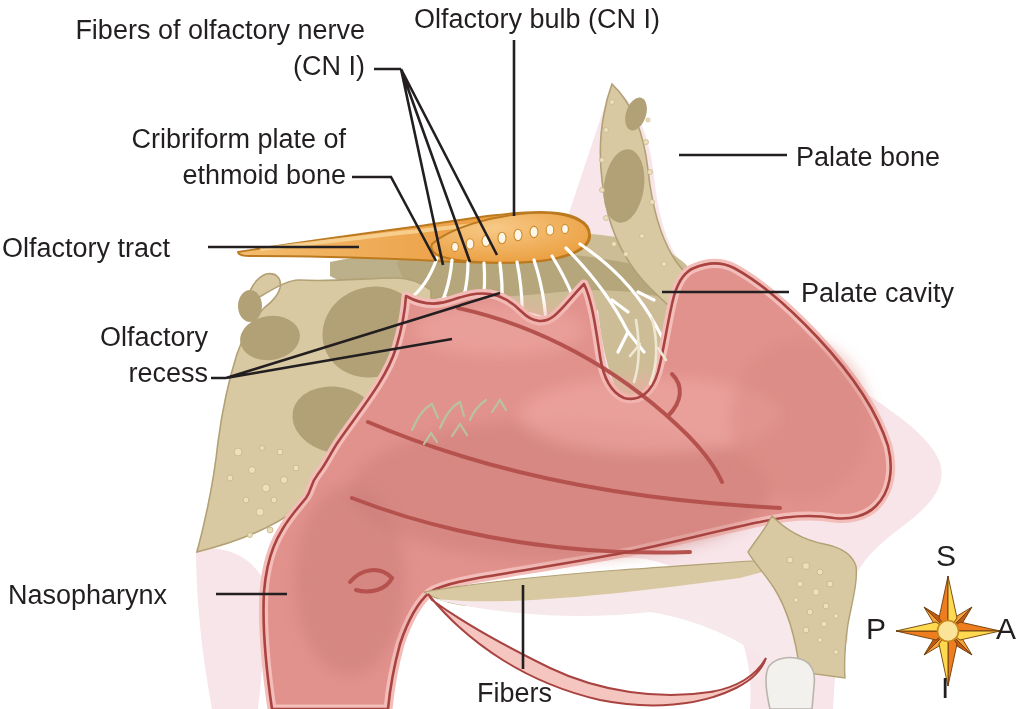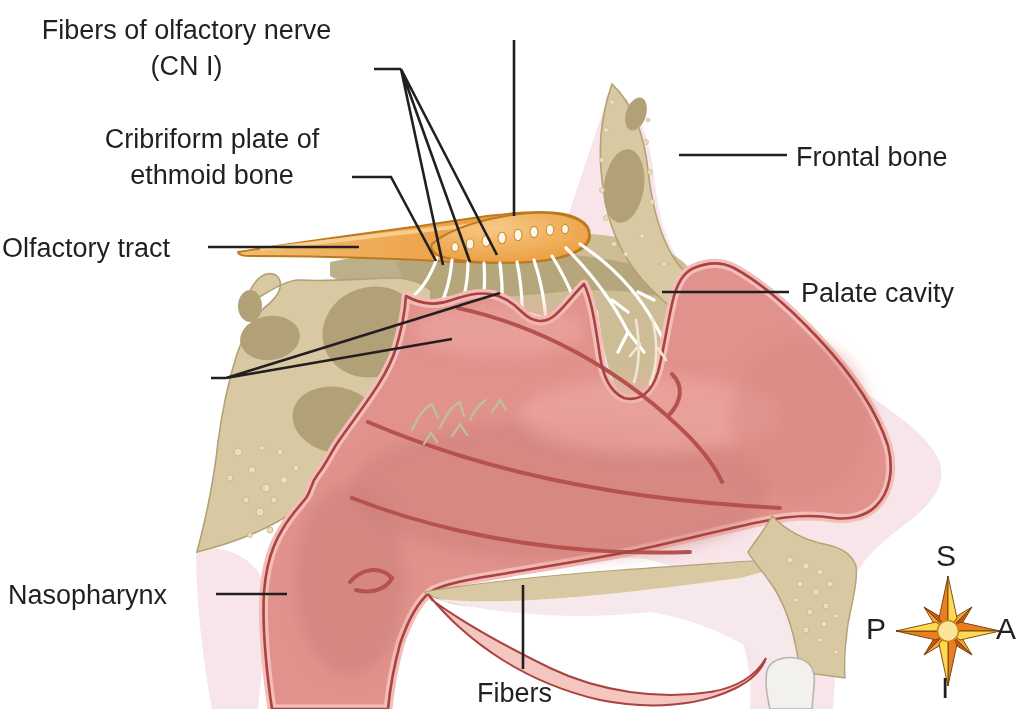--- a/index.html
+++ b/index.html
@@ -1,20 +1,20 @@
 <!DOCTYPE html>
 <html><head>
 <meta charset="utf-8">
 <style>
   html,body{margin:0;padding:0;background:#ffffff;}
   #stage{position:relative;width:1023px;height:709px;background:#ffffff;overflow:hidden;
          font-family:"Liberation Sans", sans-serif;}
   #art{position:absolute;left:0;top:0;width:1023px;height:709px;}
   .lbl{position:absolute;color:#231f20;font-size:27px;line-height:36px;white-space:nowrap;}
-  .r{text-align:center;}
+  .r{text-align:right;}
   .compass-letter{position:absolute;color:#231f20;font-size:30px;line-height:32px;}
   
   #lbl-fibers{left:8px;top:12px;width:357px;}
   #lbl-bulb{left:414px;top:1px;}
   #lbl-cribriform{left:78px;top:121px;width:268px;}
   #lbl-tract{left:2px;top:230px;}
   #lbl-recess{left:70px;top:319px;width:138px;}
   #lbl-nasopharynx{left:8px;top:577px;text-align:center;}
   #lbl-frontal{left:796px;top:139px;}
   #lbl-nasalcavity{left:801px;top:275px;}
@@ -258,32 +258,39 @@
           <polygon points="896,631 936,622 948,631" fill="#ffd94f"></polygon>
     </g>
     <circle cx="948" cy="631" r="10.5" fill="#fbe39a" stroke="#c8881c" stroke-width="1.6"></circle>
   </g>
 </svg>
 
 <div class="lbl r" id="lbl-fibers">
   <span>Fibers of olfactory nerve</span><br>
   <span>(CN I)</span>
 </div>
+<div class="lbl" id="lbl-bulb">
+  <span>Olfactory bulb (CN I)</span>
+</div>
 <div class="lbl r" id="lbl-cribriform">
   <span>Cribriform plate of</span><br>
   <span>ethmoid bone</span>
 </div>
 <div class="lbl" id="lbl-tract">
   <span>Olfactory tract</span>
 </div>
+<div class="lbl r" id="lbl-recess">
+  <span>Olfactory</span><br>
+  <span>recess</span>
+</div>
 <div class="lbl" id="lbl-nasopharynx">
   <span>Nasopharynx</span>
 </div>
 <div class="lbl" id="lbl-frontal">
-  <span>Frontal bone</span>
+  <span>Palate bone</span>
 </div>
 <div class="lbl" id="lbl-nasalcavity">
   <span>Palate cavity</span>
 </div>
 <div class="lbl" id="lbl-palate">
   <span>Fibers</span>
 </div>
 
 <div class="compass-letter" id="cp-s">S</div>
 <div class="compass-letter" id="cp-p">P</div>

